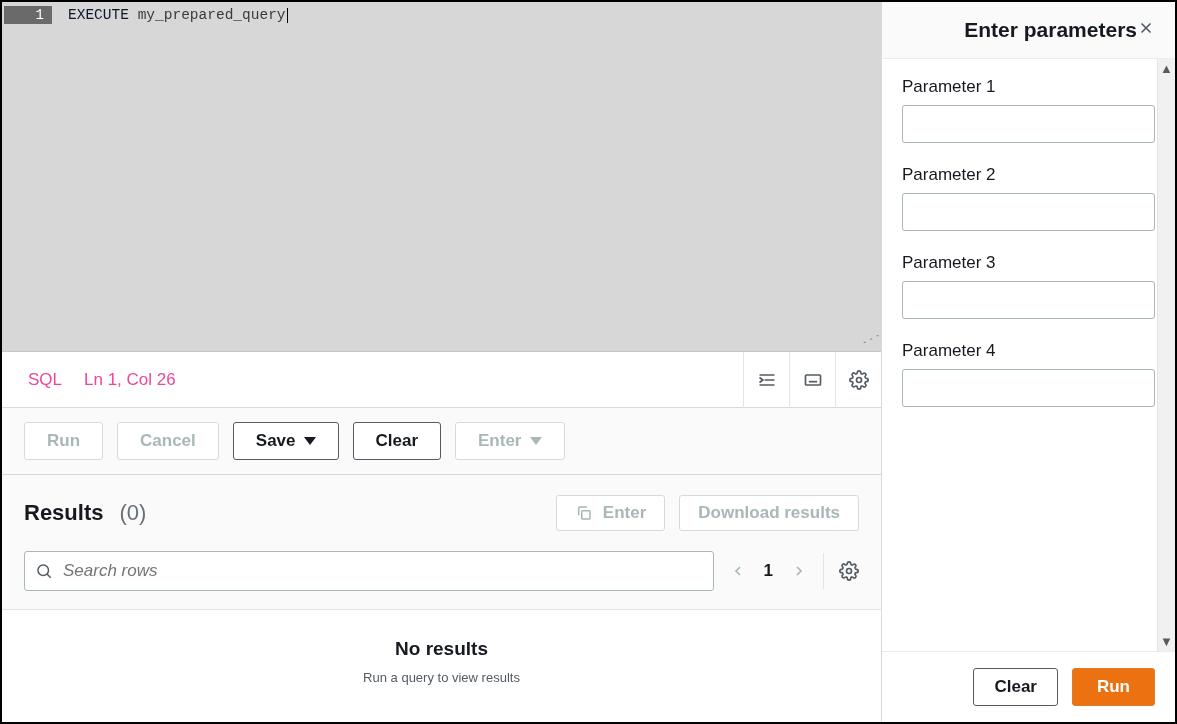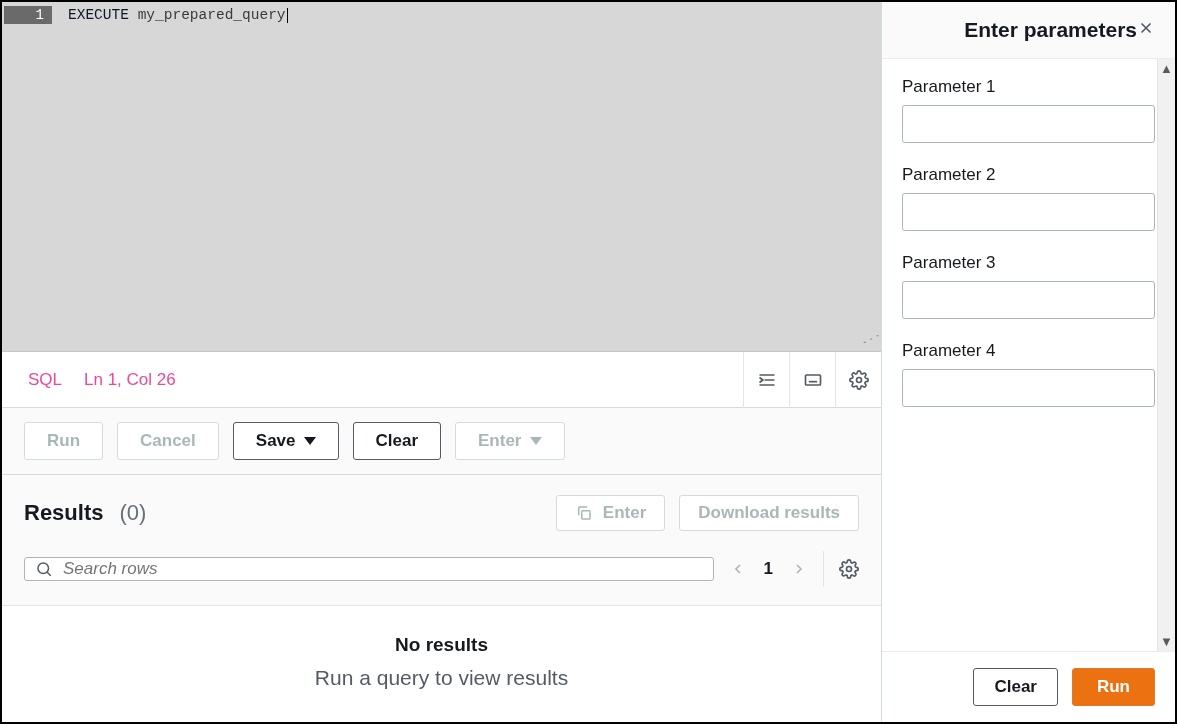--- a/index.html
+++ b/index.html
@@ -172,21 +172,21 @@
     background:#fafafa;
     border-bottom:1px solid #e4e4e4;
   }
   .search-box {
     flex:1;
     display:flex;
     align-items:center;
     border:1px solid #aab7b8;
     border-radius:3px;
     background:#fff;
-    height:24px;
+    height:40px;
     padding: 0 10px;
     gap:10px;
   }
   .search-box svg { width:18px; height:18px; color:#545b64; flex-shrink:0; }
   .search-box input {
     border:none;
     outline:none;
     flex:1;
     font-size:17px;
     font-style:italic;
@@ -215,21 +215,21 @@
     flex:1;
     display:flex;
     flex-direction:column;
     align-items:center;
     justify-content:flex-start;
     padding-top:28px;
     background:#fff;
     color:#545b64;
   }
   .empty .t1 { font-size:19px; font-weight:700; color:#16191f; margin-bottom:10px;text-align:right;}
-  .empty .t2 { font-size:21px; }
+  .empty .t2 { font-size:13px; }
   
   .sidebar {
     width:293px;
     display:flex;
     flex-direction:column;
     background:#fff;
     position:relative;
   }
   .sb-header {
     display:flex;

